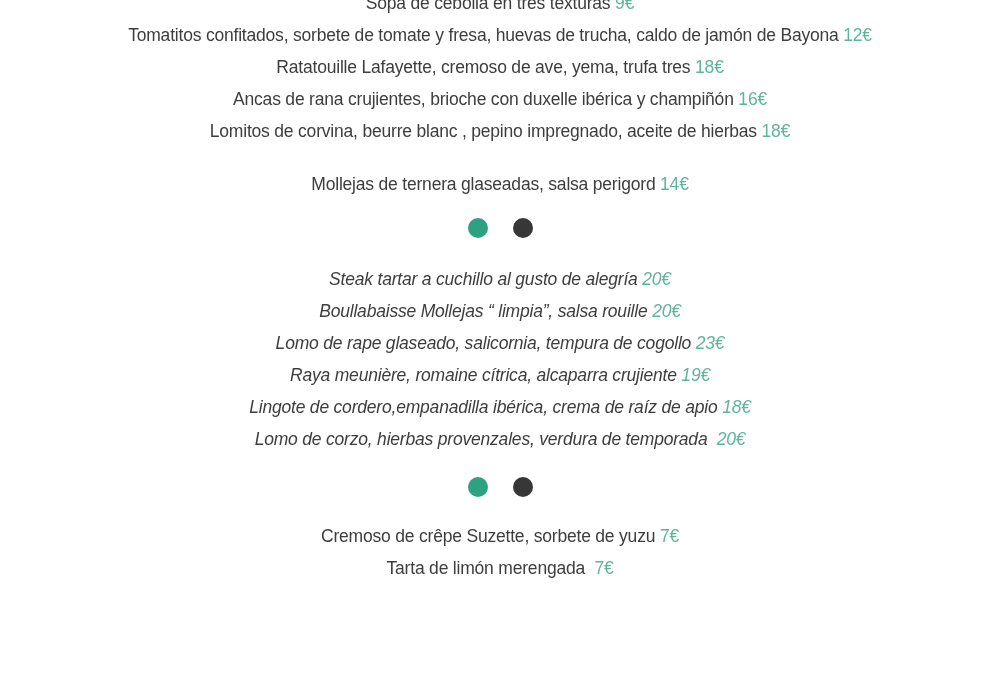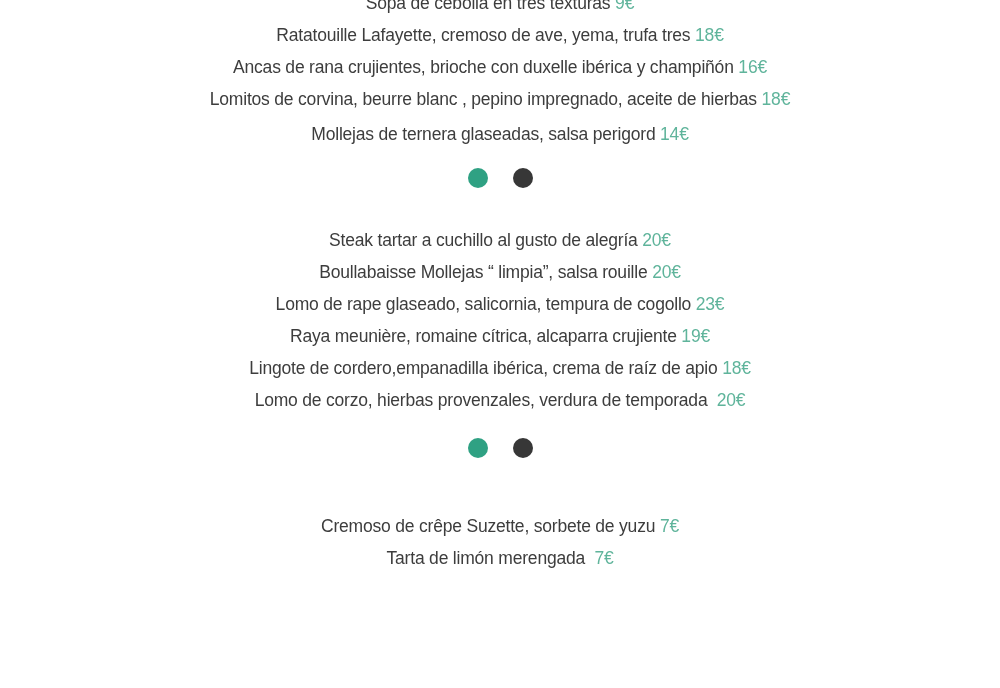--- a/index.html
+++ b/index.html
@@ -19,44 +19,45 @@
     text-align: center;
     font-size: 17.5px;
     letter-spacing: -0.2px;
     color: #3d3d3d;
   }
   .menu-line {
     height: 32px;
     line-height: 32px;
     white-space: pre;
   }
-  .menu-line.gap-top { margin-top: 3px; }
+  .menu-line.gap-top { margin-top: 21px; }
   .dish { color: #3d3d3d; }
   .price { color: #5fb49b; }
   .dots {
     display: flex;
     justify-content: center;
     align-items: center;
     height: 20px;
   }
   .dots-1 { margin-top: 18px; }
   .dots-2 { margin-top: 22px; }
   .dot { width: 20px; height: 20px; border-radius: 50%; }
   .dot-teal { background: #2fa183; margin-right: 25px; }
   .dot-dark { background: #373737; }
-  .section-2 { margin-top: 36px; }
-  .section-3 { margin-top: 52px; }
+  .section-2 { margin-top: 25px; font-style: italic; }
+  .section-3 { margin-top: 23px; }
 </style>
 </head>
 <body>
 
 <div class="menu">
 
   <div class="section section-1">
     <div class="menu-line"><span class="dish">Sopa de cebolla en tres texturas </span><span class="price">9€</span></div>
+    <div class="menu-line"><span class="dish">Tomatitos confitados, sorbete de tomate y fresa, huevas de trucha, caldo de jamón de Bayona </span><span class="price">12€</span></div>
     <div class="menu-line"><span class="dish">Ratatouille Lafayette, cremoso de ave, yema, trufa tres </span><span class="price">18€</span></div>
     <div class="menu-line"><span class="dish">Ancas de rana crujientes, brioche con duxelle ibérica y champiñón </span><span class="price">16€</span></div>
     <div class="menu-line"><span class="dish">Lomitos de corvina, beurre blanc , pepino impregnado, aceite de hierbas </span><span class="price">18€</span></div>
     <div class="menu-line gap-top"><span class="dish">Mollejas de ternera glaseadas, salsa perigord </span><span class="price">14€</span></div>
   </div>
 
   <div class="dots dots-1">
     <span class="dot dot-teal"></span>
     <span class="dot dot-dark"></span>
   </div>

